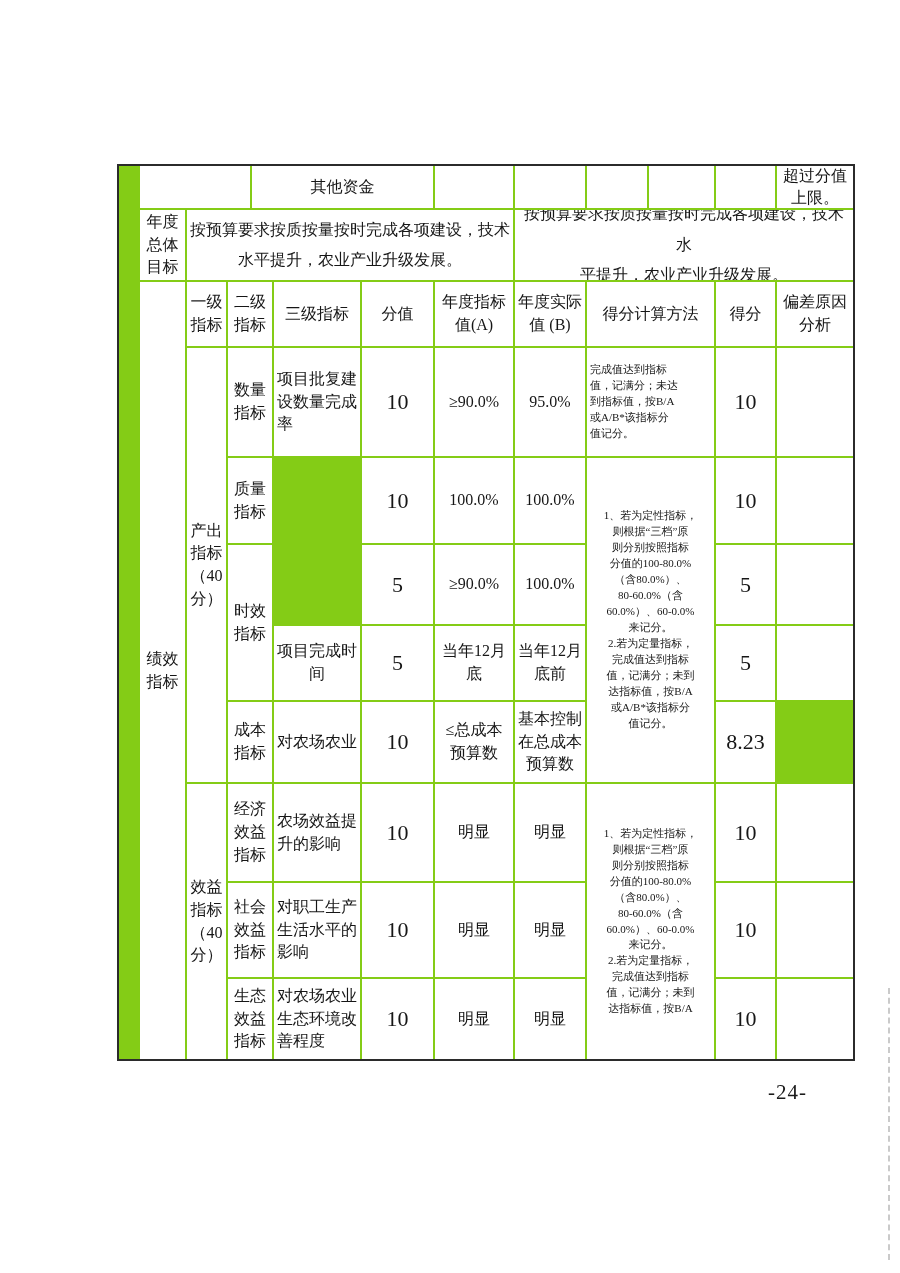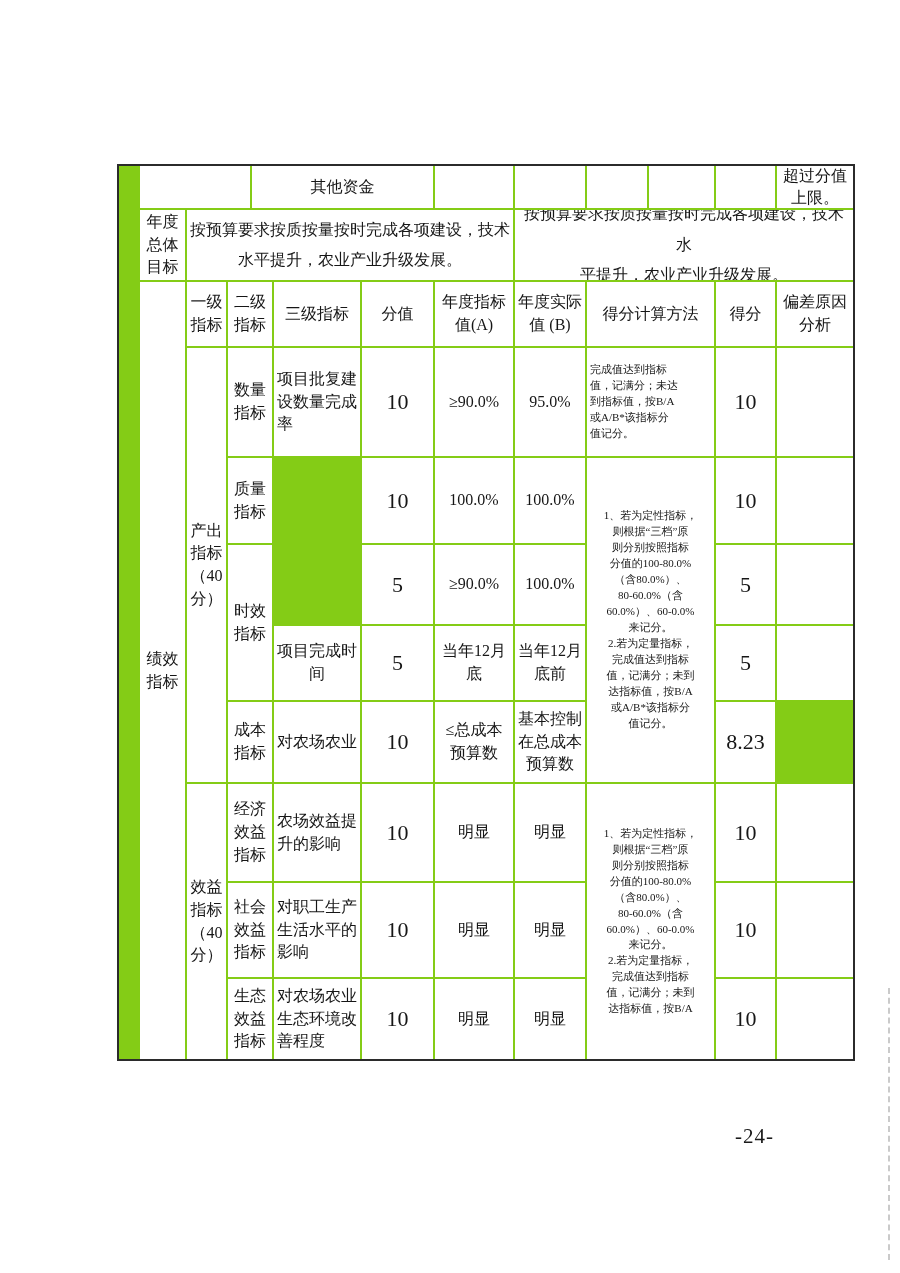--- a/index.html
+++ b/index.html
@@ -16,21 +16,21 @@
     background:#ffffff;color:#161616;
     display:flex;align-items:center;justify-content:center;
     text-align:center;white-space:pre-line;
     font-size:16px;line-height:1.42;
     padding:1px 2px;box-sizing:border-box;overflow:hidden;
   }
   .al{justify-content:flex-start;text-align:left;padding-left:3px;}
   .goal{line-height:1.9;}
   .method{font-size:11px;line-height:1.45;}
   .num{font-size:22px;}
-  .pagenum{position:absolute;left:735px;top:1124px;width:72px;text-align:left;
+  .pagenum{position:absolute;left:735px;top:1080px;width:72px;text-align:right;
     font-size:21px;letter-spacing:1px;color:#1a1a1a;}
   .artifact{position:absolute;left:888px;top:988px;height:272px;width:0;
     border-left:2px dashed #b9b9b9;opacity:.75;}
 </style>
 </head>
 <body>
 
 <div class="page">
 
   <div class="grid">

